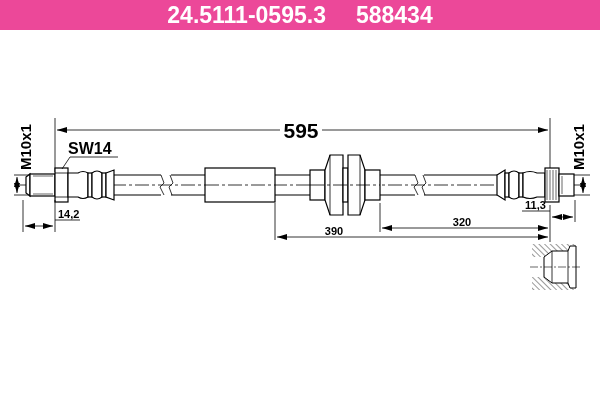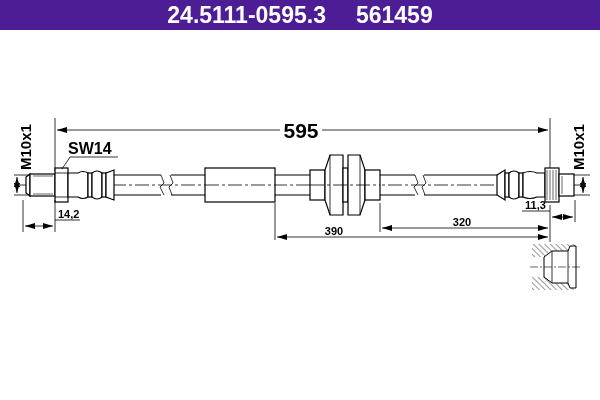--- a/index.html
+++ b/index.html
@@ -1,30 +1,30 @@
 <!DOCTYPE html>
 <html><head>
 <meta charset="utf-8">
 <style>
   html, body { margin: 0; padding: 0; background: #ffffff; }
   body { width: 600px; height: 400px; position: relative; overflow: hidden; font-family: "Liberation Sans", sans-serif; }
-  .header { position: absolute; left: 0; top: 0; width: 600px; height: 30px; background: #4c1d95; color: #ffffff;
+  .header { position: absolute; left: 0; top: 0; width: 600px; height: 30px; background: #ec4899; color: #ffffff;
             display: flex; justify-content: center; align-items: center; font-weight: bold; font-size: 23px; letter-spacing: 0px; }
   .header span { display: inline-block; }
   .header .gap { width: 30px; }
   svg.drawing { position: absolute; left: 0; top: 0; }
   .dim-text { font-family: "Liberation Sans", sans-serif; font-weight: bold; fill: #000; }
 </style>
 </head>
 <body>
 
 <div class="header">
   <span>24.5111-0595.3</span>
   <span class="gap"></span>
-  <span>561459</span>
+  <span>588434</span>
 </div>
 
 <svg class="drawing" width="600" height="400" viewBox="0 0 600 400">
   <defs>
     <marker id="arr" markerWidth="10" markerHeight="6" refX="10" refY="3" orient="auto-start-reverse" markerUnits="userSpaceOnUse">
       <path d="M0,0 L10,3 L0,6 Z" fill="#000"></path>
     </marker>
     <pattern id="hatch" width="4" height="4" patternUnits="userSpaceOnUse" patternTransform="rotate(-45)">
       <line x1="0" y1="0" x2="0" y2="4" stroke="#000" stroke-width="0.8"></line>
     </pattern>

